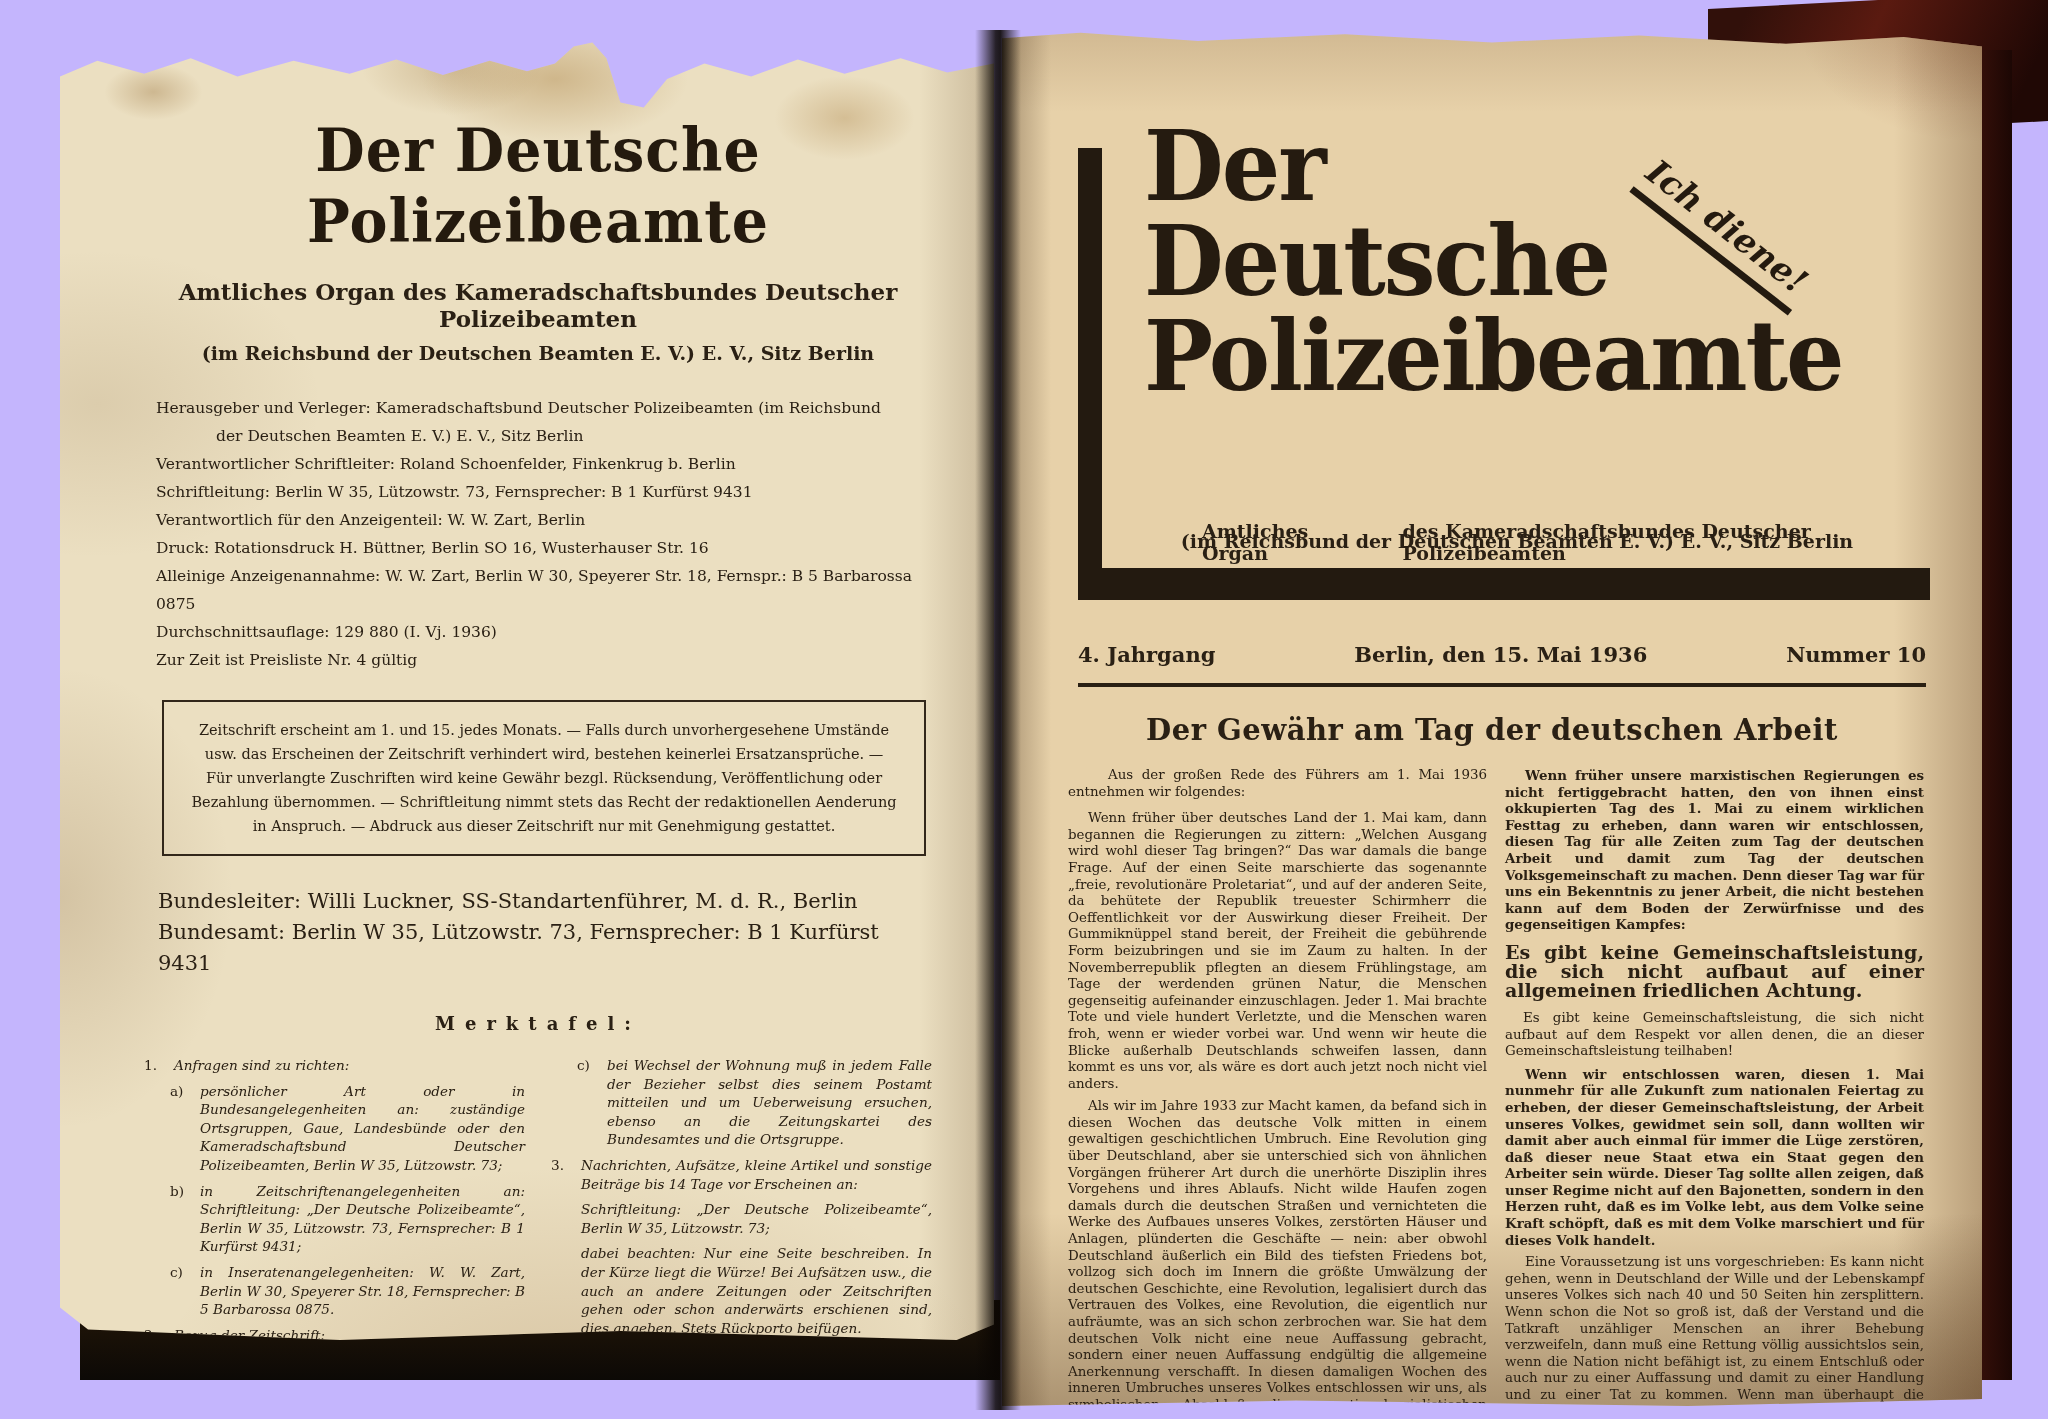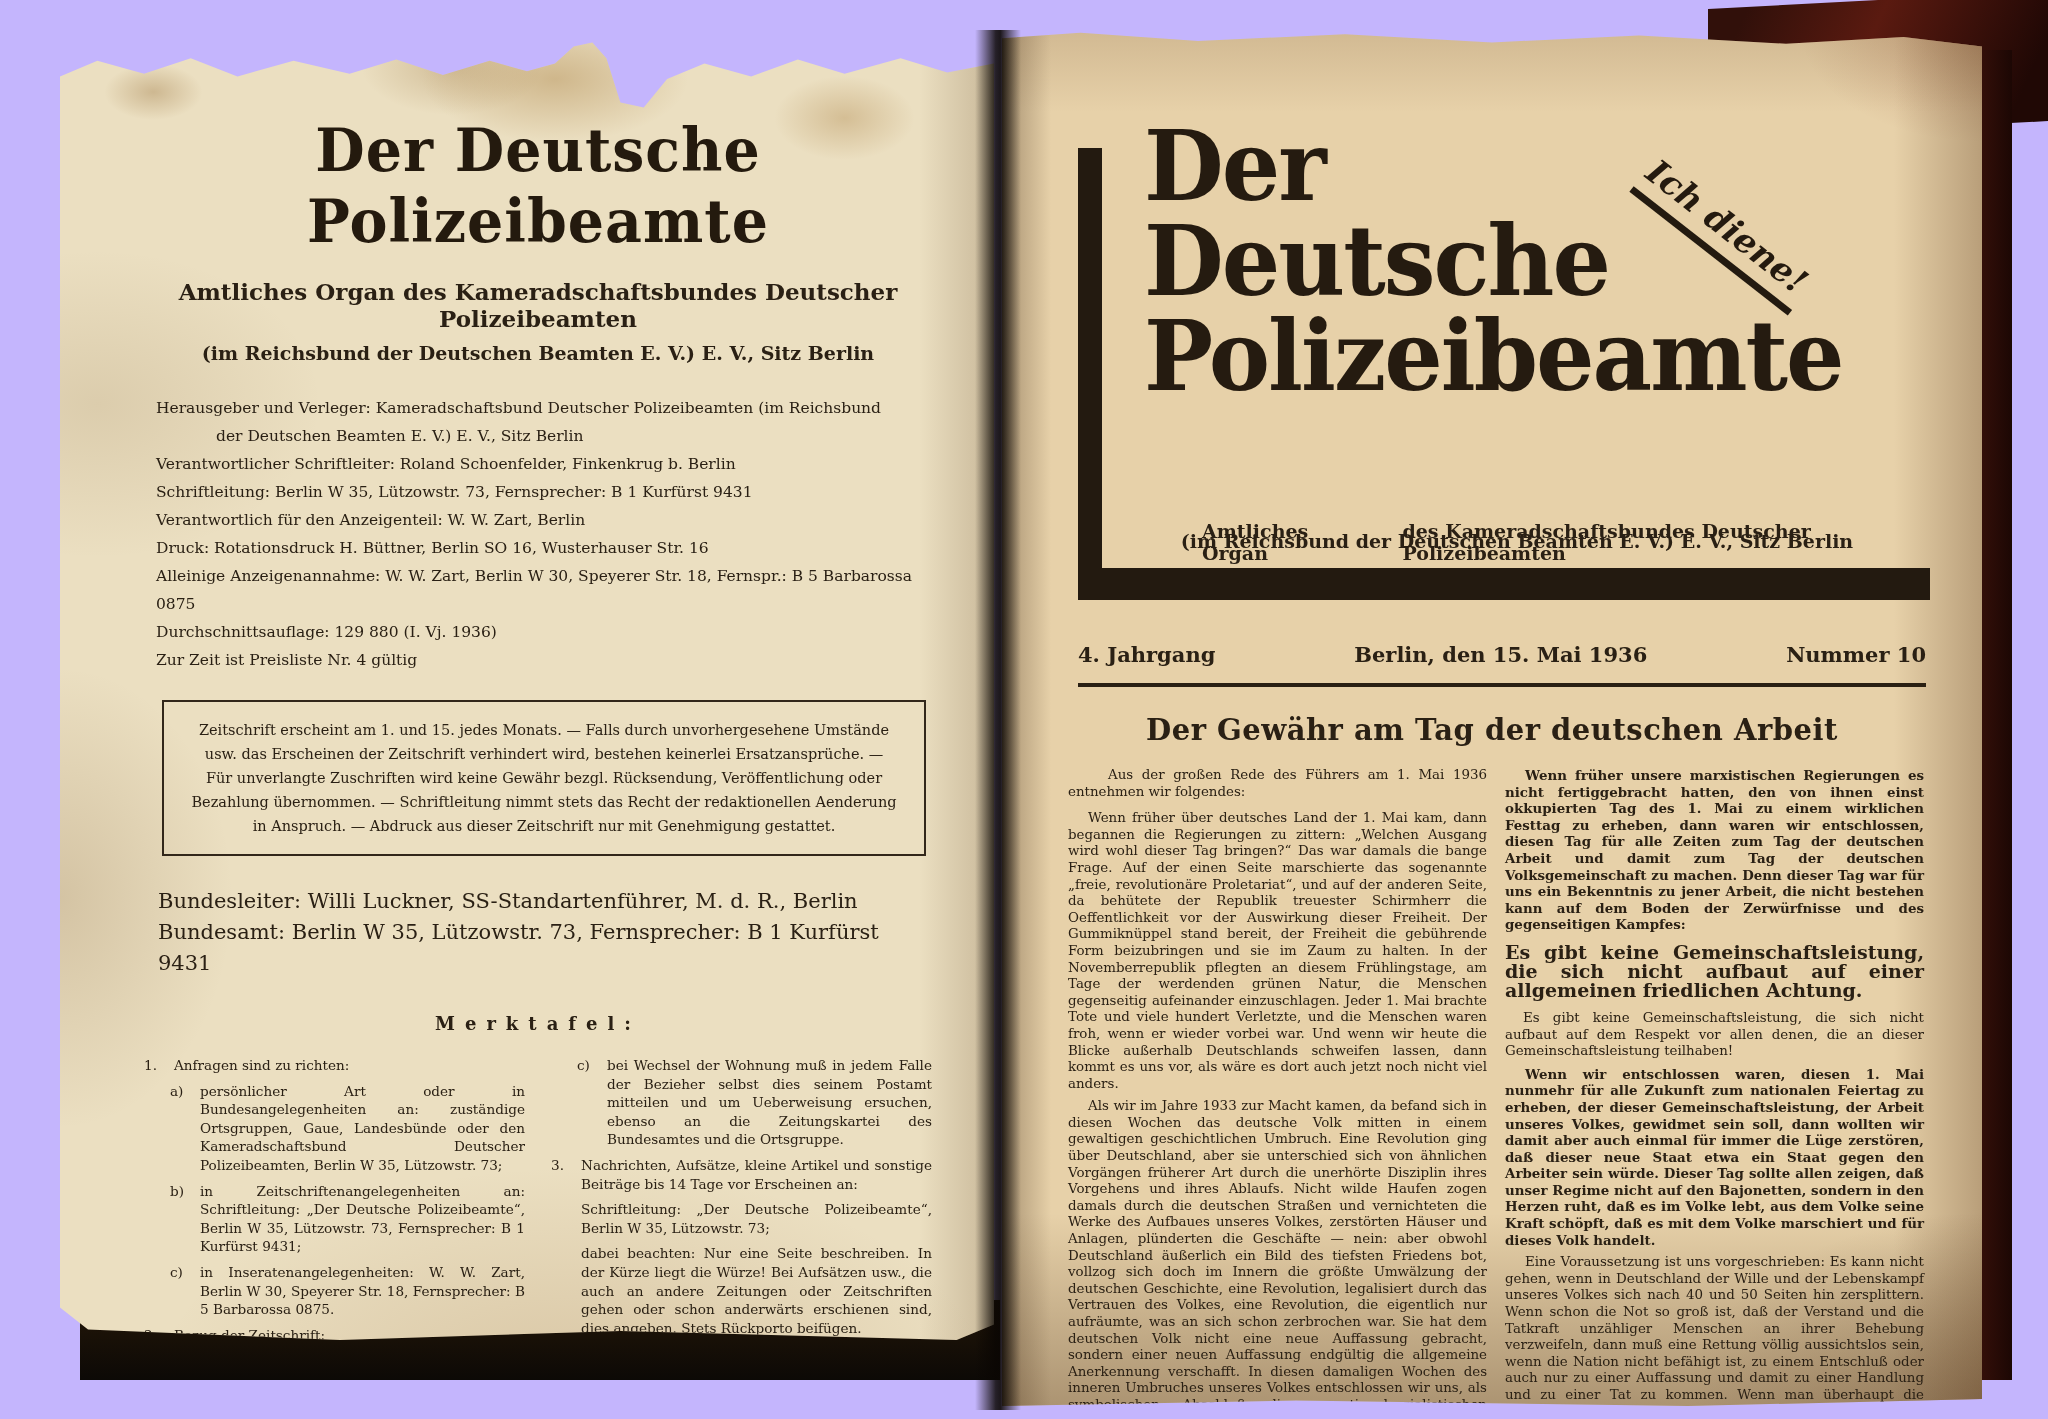--- a/index.html
+++ b/index.html
@@ -46,21 +46,21 @@
   .notice-box{border:2px solid #32271a;margin:26px 6px 0 18px;padding:16px 26px;
     font-size:14.5px;line-height:24px;text-align:center;}
   .leaders{margin:30px 0 0 14px;font-size:21px;line-height:31px;font-weight:500;}
   .mk-head{font-size:18px;font-weight:bold;letter-spacing:10px;text-align:center;margin:34px 0 22px 0;}
   .mk-cols{display:flex;gap:26px;font-size:13.6px;line-height:18.6px;}
   .mk-col{flex:1;}
   .mk-row{display:flex;margin-bottom:7px;}
   .mk-num{flex:none;width:30px;}
   .mk-row.lvl2{margin-left:26px;}
   .mk-row.cont{margin-left:30px;}
-  .mk-text{text-align:justify;flex:1;}
+  .mk-text{text-align:justify;flex:1;font-style:italic;}
   .konto{text-align:center;font-size:16px;font-weight:bold;line-height:30px;margin-top:10px;}
   
   .rp-inner{position:relative;padding:0;height:100%;}
   .masthead{position:relative;height:600px;}
   .vbar{position:absolute;left:76px;top:118px;width:24px;height:452px;background:#231a10;}
   .hbar{position:absolute;left:76px;top:538px;width:852px;height:32px;background:#231a10;}
   .rp-title{position:absolute;left:142px;top:96px;font-weight:bold;font-size:92px;line-height:.98;
     letter-spacing:-2px;color:#251b10;transform:scaleY(1.06);margin:0;}
   .motto{position:absolute;left:660px;top:120px;transform:rotate(38deg);transform-origin:left top;
     font-size:34px;font-weight:bold;font-style:italic;border-bottom:7px solid #231a10;

